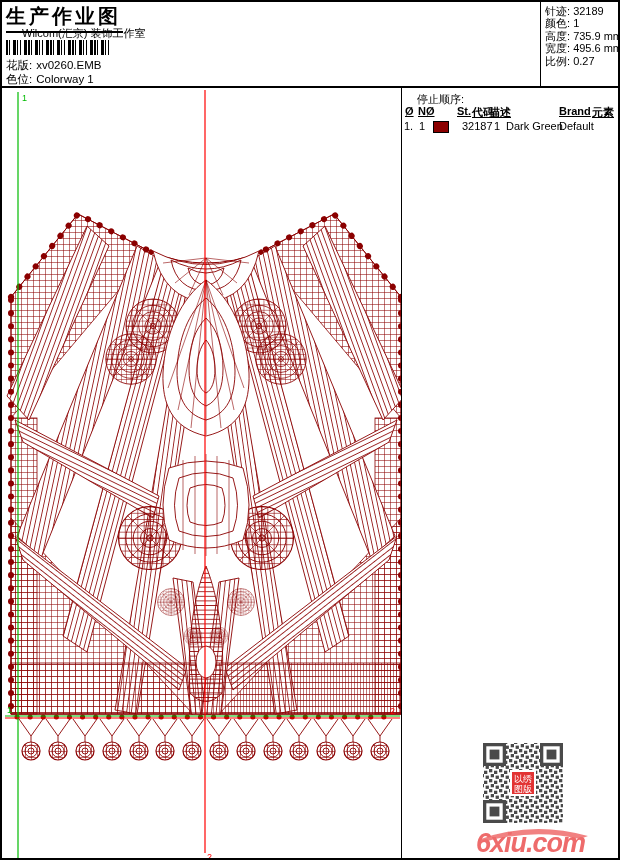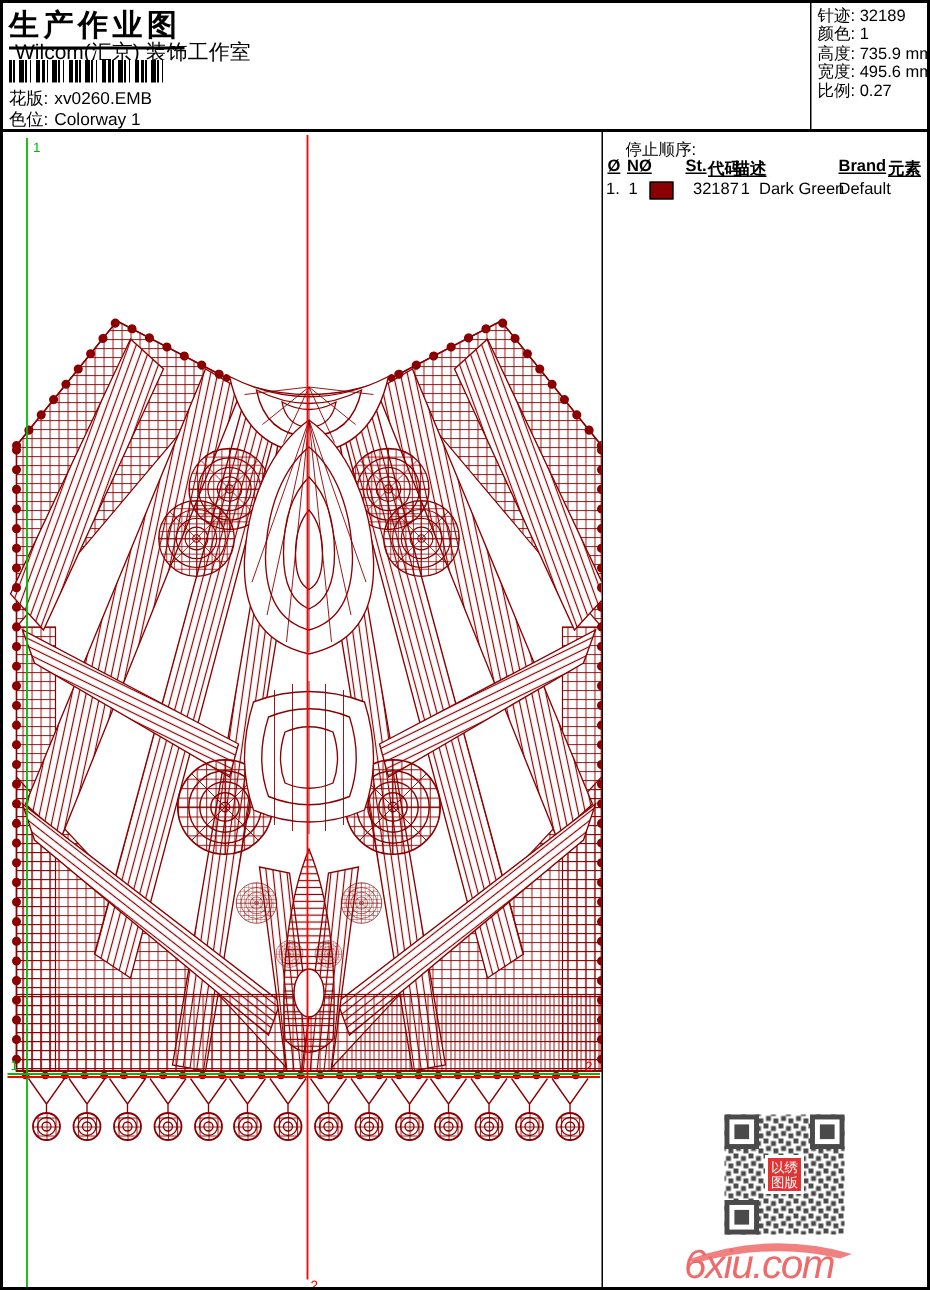--- a/index.html
+++ b/index.html
@@ -6,21 +6,21 @@
   .page{
     position:relative; width:620px; height:860px; box-sizing:border-box;
     border:2px solid #000; background:#fff; overflow:hidden;
     font-family:"Liberation Sans","DejaVu Sans",sans-serif; color:#000;
   }
   
   .title{
     position:absolute; left:4px; top:1px; font-size:20px; font-weight:bold;
     letter-spacing:3px; border-bottom:2px solid #000; padding:0 2px 1px 0; margin:0;
   }
-  .studio{position:absolute; left:8px; top:24px; font-size:14px;}
+  .studio{position:absolute; left:20px; top:24px; font-size:11px;}
   .barcode{
     position:absolute; left:4px; top:38px; width:106px; height:15px;
     background:repeating-linear-gradient(90deg,
       #000 0 2px,#fff 2px 3px,#000 3px 4px,#fff 4px 7px,#000 7px 10px,
       #fff 10px 11px,#000 11px 12px,#fff 12px 14px,#000 14px 15px,#fff 15px 18px,
       #000 18px 21px,#fff 21px 22px);
   }
   .kv{position:absolute; left:4px; font-size:11.5px;}
   .kv span{margin-right:4px;text-align:center;}
   
@@ -37,22 +37,22 @@
   }
   .panel .pt{position:absolute; left:3px; top:4px;margin-left:12px;}
   .hdr{position:absolute; top:17px; font-weight:bold; text-decoration:underline;}
   .cell{position:absolute; top:32px;}
   .swatch{position:absolute; top:33px; left:31px; width:14px; height:10px; border:1px solid #000;}
   
   .design{position:absolute; left:1px; top:86px;}
   
   .qr{position:absolute; left:477px; top:737px;}
   .wm{
-    position:absolute; left:448px; top:822px; width:150px; height:36px;
-    font-size:27px; font-weight:normal; font-style:italic; letter-spacing:-1px;
+    position:absolute; left:468px; top:822px; width:150px; height:36px;
+    font-size:27px; font-weight:bold; font-style:italic; letter-spacing:-1px;
   }
   .wm svg{position:absolute; left:0; top:0;}
   .wm .t{position:absolute; left:6px; top:4px;}
 </style>
 </head>
 <body>
 
 <div class="page">
 
   <h1 class="title">生产作业图</h1>

